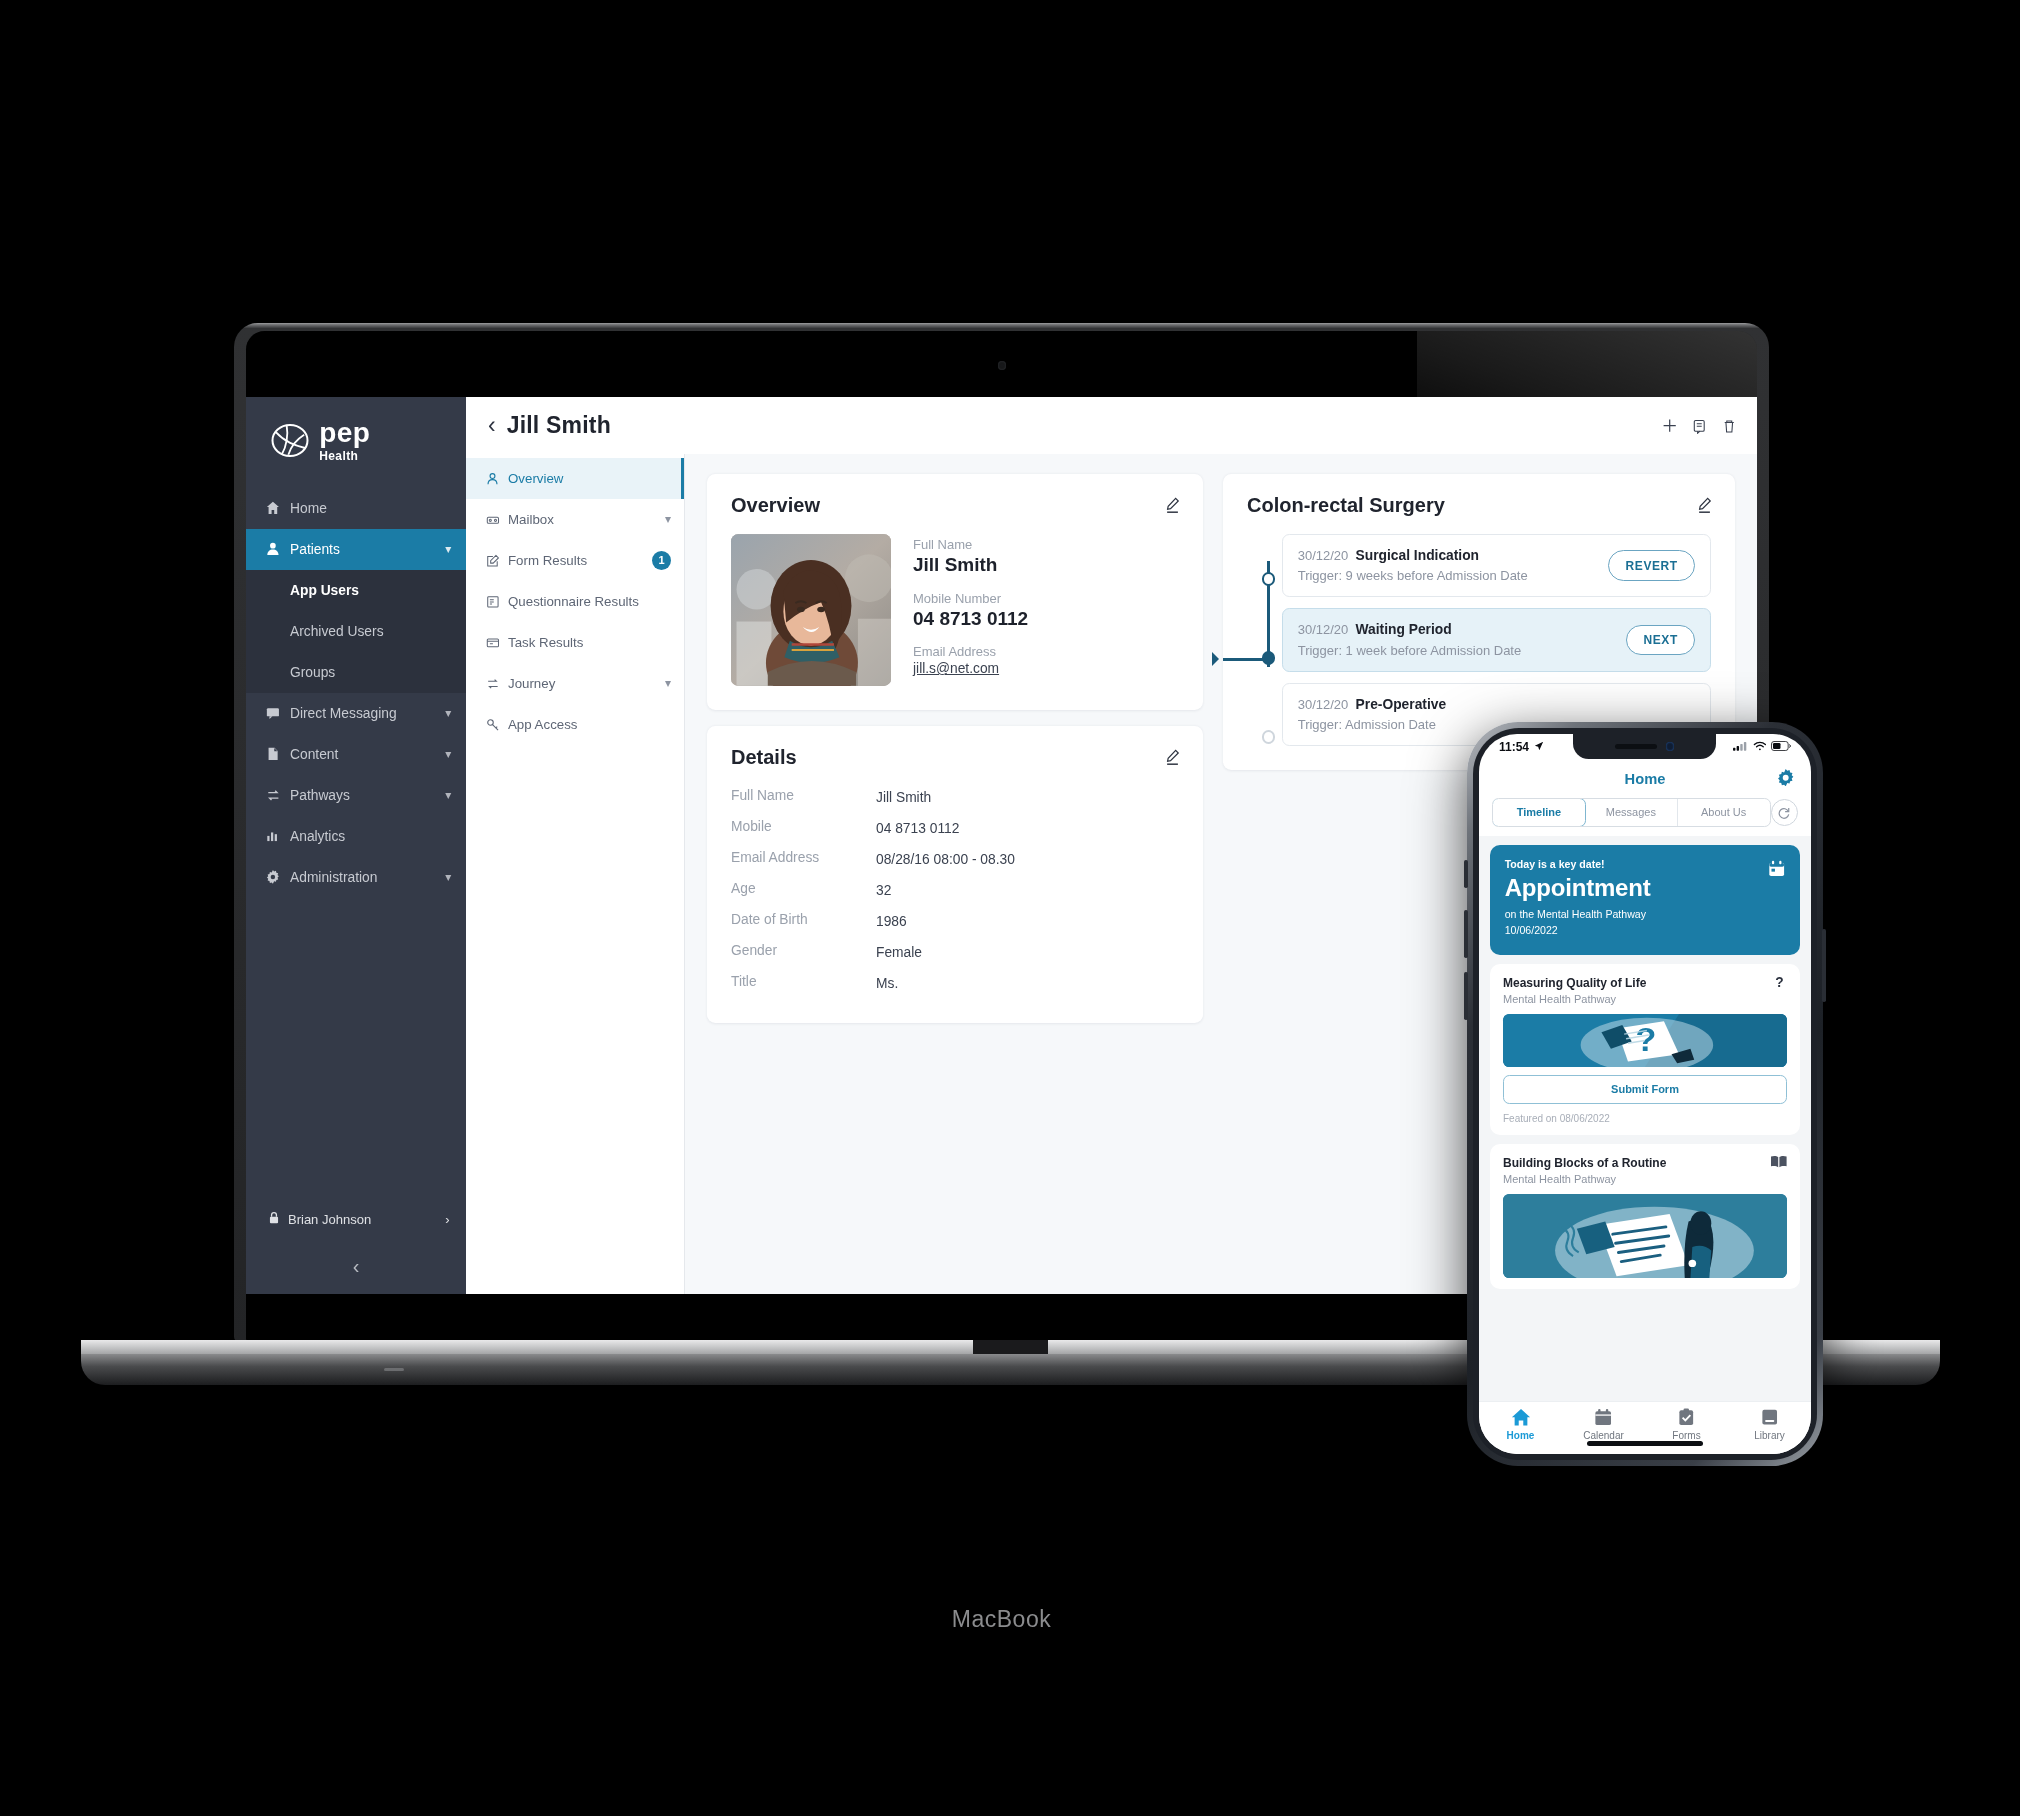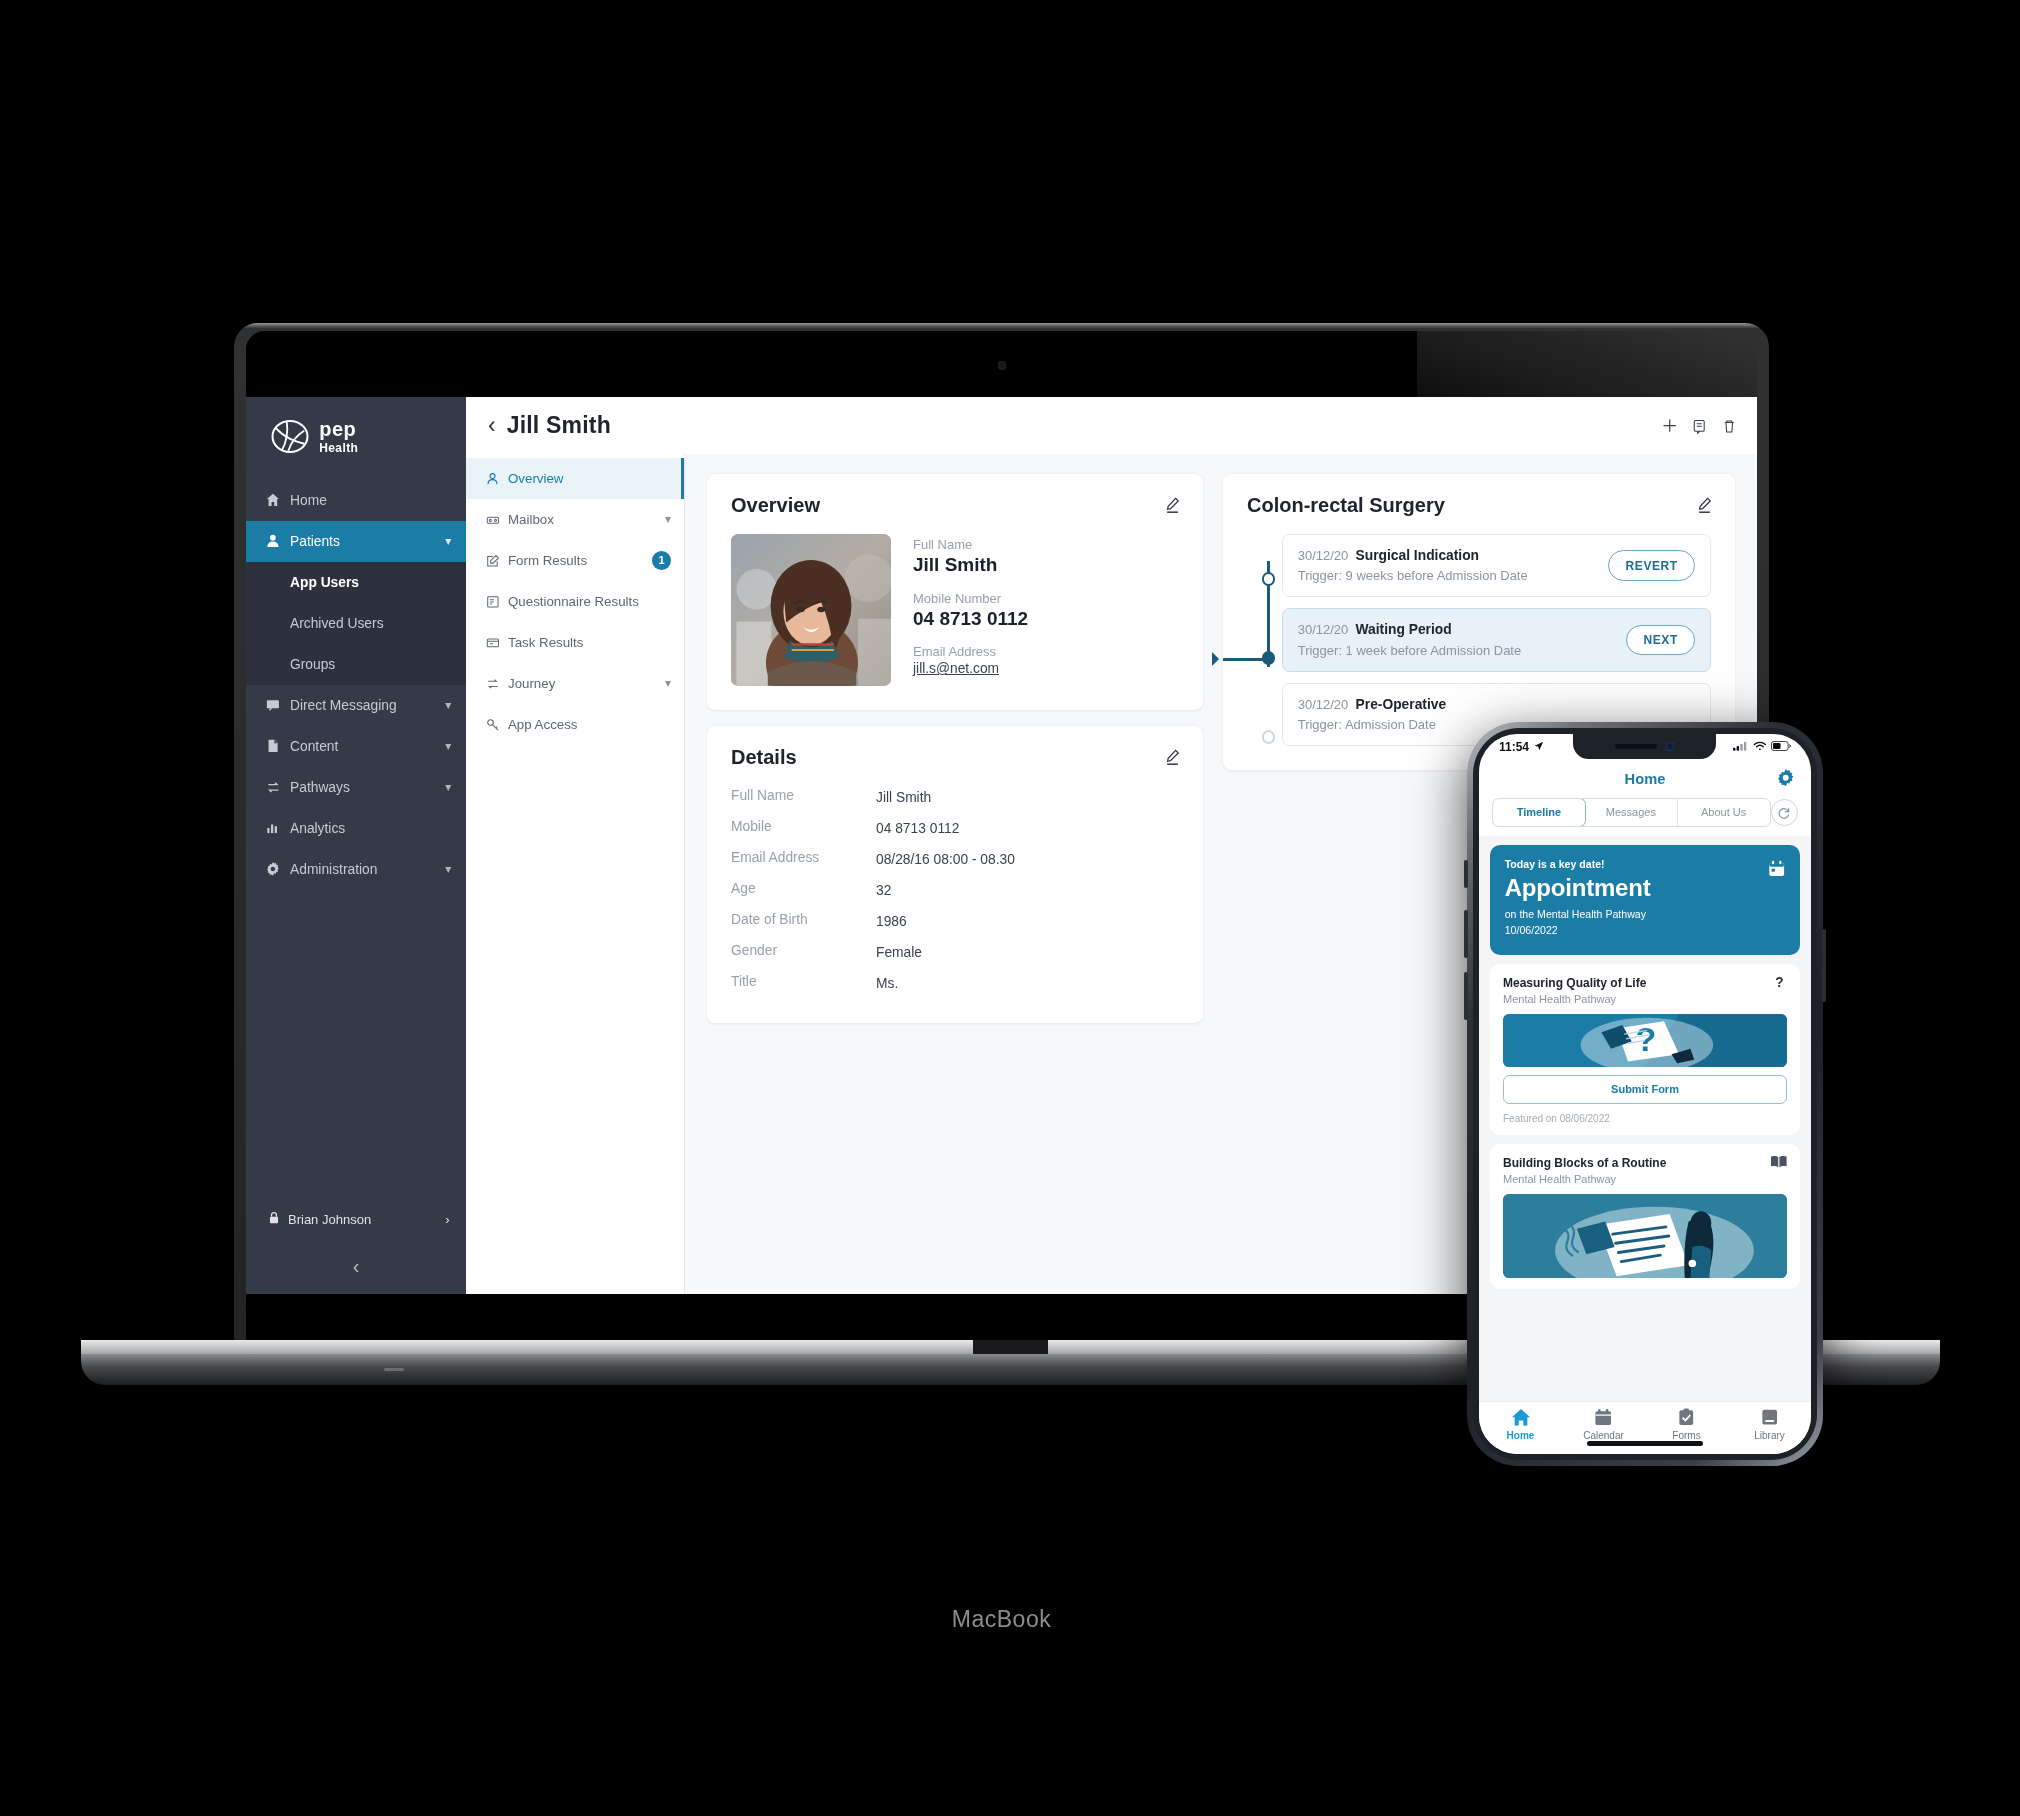--- a/index.html
+++ b/index.html
@@ -45,21 +45,21 @@
     color: #8b8c8e; font-size: 23px; letter-spacing: 0.5px; font-family: "Liberation Sans", sans-serif;
   }
 
   
   .app { display: flex; width: 100%; height: 100%; background: #fff; }
 
   .sidebar { width: 220px; background: #343a48; color: #c9ccd3; display: flex; flex-direction: column; flex: none; }
   .brand { display: flex; align-items: center; gap: 9.2px; padding: 22px 0 20px 24px; }
   .brand-logo { width: 40px; height: 35px; flex: none; }
   .brand-text { line-height: 1; }
-  .brand-pep { font-size: 20px; color: #fff; font-weight: 700; letter-spacing: 0.5px; }
+  .brand-pep { font-size: 28px; color: #fff; font-weight: 700; letter-spacing: 0.5px; }
   .brand-sub { font-size: 12px; color: #fff; font-weight: 700; letter-spacing: 0.4px; margin-top: 2.8px;}
 
   .nav { margin-top: 5.5px; }
   .nav-item { display: flex; align-items: center; height: 41px; padding: 0 14.7px 0 20px; font-size: 13.8px; color: #c7cad1; cursor: pointer; }
   .nav-item .ic { width: 24px; flex: none; display:flex; align-items:center; }
   .nav-item .lbl { flex: 1; }
   .nav-item.active { background: #1b7ca6; color: #fff; }
   .nav-item .chev { font-size: 12px; opacity: .85; }
   .subnav { background: #2c313d; }
   .sub-item { height: 41px; display: flex; align-items: center; padding-left: 44px; font-size: 13.8px; color: #c7cad1; cursor: pointer; }

